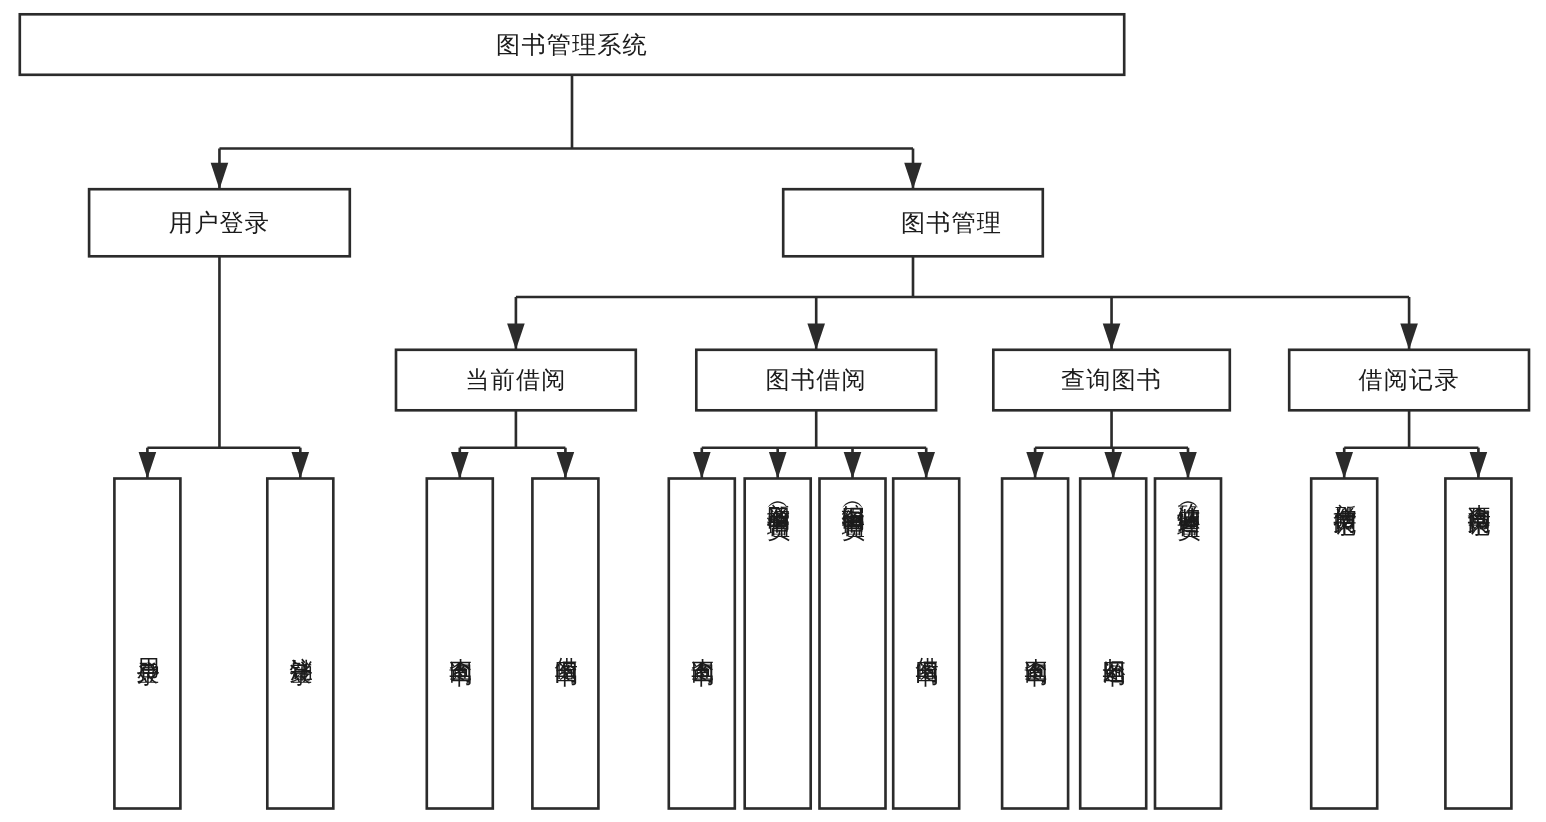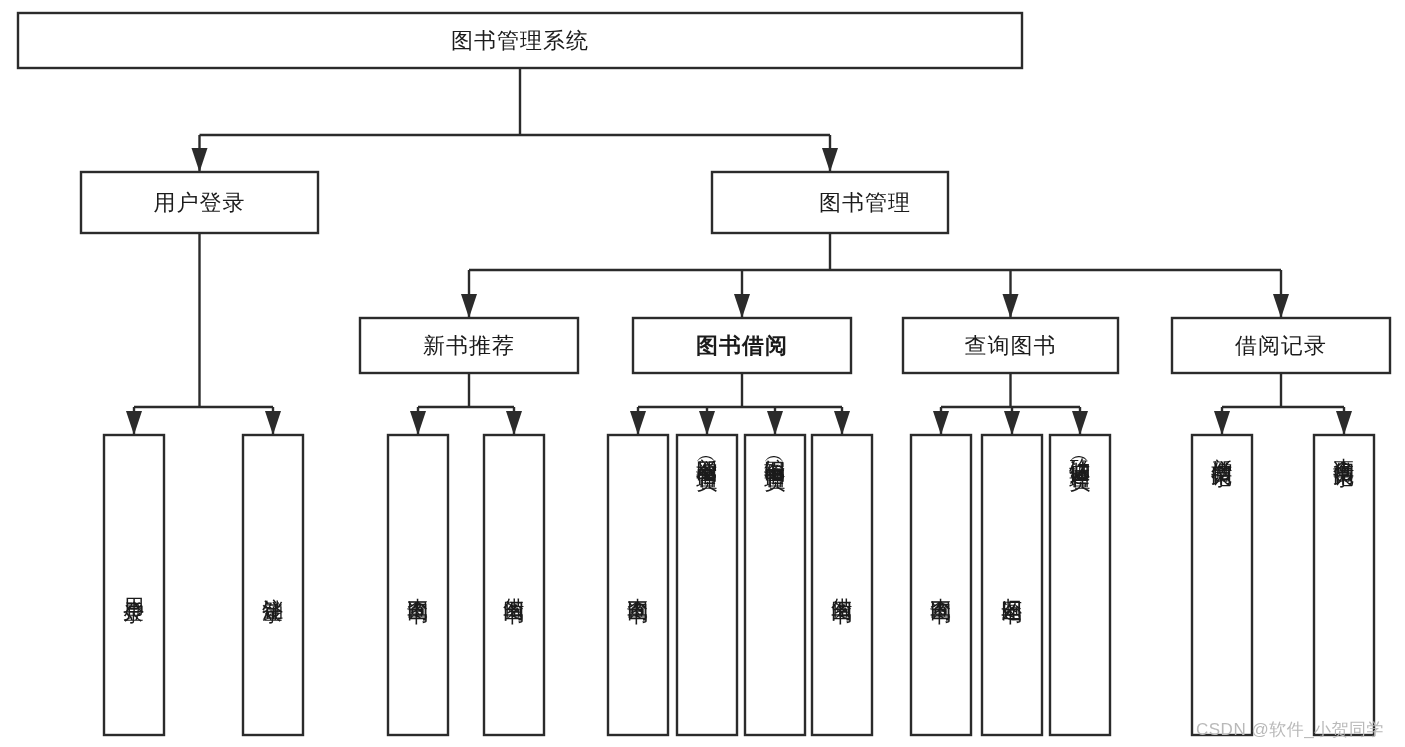--- a/index.html
+++ b/index.html
@@ -160,34 +160,33 @@
         <rect class="node-rect" x="1050" y="435" width="60" height="300"></rect>
         <rect class="node-rect" x="1192" y="435" width="60" height="300"></rect>
         <rect class="node-rect" x="1314" y="435" width="60" height="300"></rect>
       </g>
   </svg>
 
   <div id="labels">
       <div class="node-label horiz" style="left: 18px; top: 13px; width: 1004px; height: 55px;">图书管理系统</div>
       <div class="node-label horiz" style="left: 81px; top: 172px; width: 237px; height: 61px;">用户登录</div>
       <div class="node-label horiz" style="left: 712px; top: 172px; width: 236px; height: 61px; margin-left: 35px;">图书管理</div>
-      <div class="node-label horiz" style="left: 360px; top: 318px; width: 218px; height: 55px;">新书推荐</div>
-      <div class="node-label horiz" style="left: 633px; top: 318px; width: 218px; height: 55px; font-weight: bold;">图书借阅</div>
+      <div class="node-label horiz" style="left: 360px; top: 318px; width: 218px; height: 55px;">当前借阅</div>
+      <div class="node-label horiz" style="left: 633px; top: 318px; width: 218px; height: 55px;">图书借阅</div>
       <div class="node-label horiz" style="left: 903px; top: 318px; width: 215px; height: 55px;">查询图书</div>
       <div class="node-label horiz" style="left: 1172px; top: 318px; width: 218px; height: 55px; font-family: Liberation Serif, serif;">借阅记录</div>
       <div class="node-label vert centered" style="left: 104px; top: 435px; width: 60px; height: 300px;">用户登录</div>
       <div class="node-label vert centered" style="left: 243px; top: 435px; width: 60px; height: 300px;">注销登录</div>
       <div class="node-label vert centered" style="left: 388px; top: 435px; width: 60px; height: 300px;">查询图书</div>
       <div class="node-label vert centered" style="left: 484px; top: 435px; width: 60px; height: 300px;">借阅图书</div>
       <div class="node-label vert centered" style="left: 608px; top: 435px; width: 60px; height: 300px;">查询图书</div>
       <div class="node-label vert" style="left: 677px; top: 435px; width: 60px; height: 300px;">新增图书（管理员）</div>
       <div class="node-label vert" style="left: 745px; top: 435px; width: 60px; height: 300px;">编辑图书（管理员）</div>
       <div class="node-label vert centered" style="left: 812px; top: 435px; width: 60px; height: 300px;">借阅图书</div>
       <div class="node-label vert centered" style="left: 911px; top: 435px; width: 60px; height: 300px;">查询图书</div>
       <div class="node-label vert centered" style="left: 982px; top: 435px; width: 60px; height: 300px;">归还图书</div>
       <div class="node-label vert" style="left: 1050px; top: 435px; width: 60px; height: 300px;">确认归还（管理员）</div>
       <div class="node-label vert" style="left: 1192px; top: 435px; width: 60px; height: 300px;">新增借阅记录</div>
       <div class="node-label vert" style="left: 1314px; top: 435px; width: 60px; height: 300px;">查询借阅记录</div>
     </div>
 
-  <div class="watermark" style="left: 1196px; top: 718px;">CSDN @软件_小贺同学</div>
 
 </div>
 
 </body></html>

